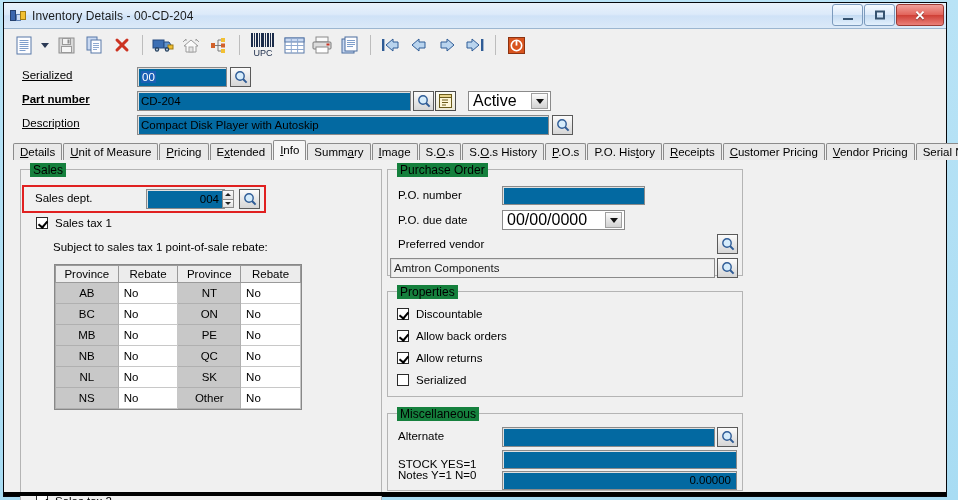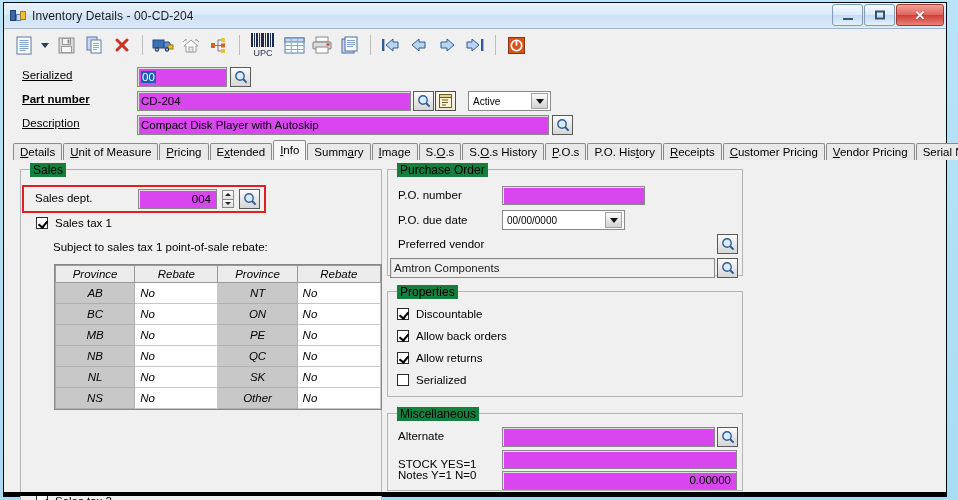--- a/index.html
+++ b/index.html
@@ -52,42 +52,42 @@
 
   
   .client{position:absolute;left:0;top:58px;right:0;bottom:0;background:#f0f0f0;}
 
   .field-row{position:absolute;display:flex;align-items:center;}
   .flabel{font-size:11.5px;color:#000;}
   .flabel u{text-decoration:underline;}
   .flabel.bold{font-weight:bold;}
 
   .tinput{
-    border:1px solid #8a8a8a;background:#d946ef;height:18px;box-sizing:border-box;
+    border:1px solid #8a8a8a;background:#0369a1;height:18px;box-sizing:border-box;
     font-family:"Liberation Sans",sans-serif;font-size:11.5px;
     padding:0 3px;line-height:16px;color:#000;
     box-shadow:inset 1px 1px 0 #dfdfdf;
   }
   .tinput .selbg{background:#1a5fb4;color:#fff;padding:0 1px;}
   .tinput.ro{background:#f0f0f0;color:#1a1a1a;}
   .tinput.ralign{text-align:right;padding-right:5px;}
 
   .lookup{
     width:21px;height:20px;border:1px solid #5a5a5a;box-sizing:border-box;
     background:linear-gradient(180deg,#fbfbfb 0%,#e6e6e6 55%,#d6d6d6 100%);
     display:flex;align-items:center;justify-content:center;flex:none;
   }
   .smbtn{
     width:21px;height:20px;border:1px solid #4a4a4a;box-sizing:border-box;
     background:linear-gradient(180deg,#fbfbf3 0%,#ece9d8 100%);
     display:flex;align-items:center;justify-content:center;flex:none;
   }
 
   .combo{border:1px solid #8a8a8a;background:#fff;height:20px;box-sizing:border-box;display:flex;align-items:center;}
-  .combo .val{flex:1;padding-left:4px;font-size:10px;}
+  .combo .val{flex:1;padding-left:4px;font-size:16px;}
   .combo .arrow{width:17px;height:16px;margin-right:2px;border:1px solid #a0a0a0;box-sizing:border-box;
     background:linear-gradient(180deg,#fcfcfc 0%,#e4e4e4 55%,#d2d2d2 100%);display:flex;align-items:center;justify-content:center;}
 
   
   .tabstrip{position:absolute;left:9px;top:79px;width:926px;height:20px;}
   .tabs{display:flex;align-items:flex-end;height:20px;}
   .tab{
     height:17px;line-height:16px;padding:0 6px;margin-right:1px;
     border:1px solid #8b8b8b;border-bottom:none;background:#e9e9e9;
     font-size:11.5px;white-space:nowrap;box-sizing:border-box;
@@ -412,21 +412,21 @@
             <div class="tab"><span><u>C</u>ustomer Pricing</span></div>
             <div class="tab"><span><u>V</u>endor Pricing</span></div>
             <div class="tab"><span>Serial Numbrs</span></div>
           </div>
       </div>
 
       <div class="group" style="left:16px;top:108px;width:362px;height:382px;">
         <span class="glabel">Sales</span>
 
         <div class="flabel" style="position:absolute;left:14px;top:22px;">Sales dept.</div>
-        <div class="tinput ralign" style="position:absolute;left:117px;top:19px;width:79px;height:20px;line-height:18px;">004</div>
+        <div class="tinput ralign" style="position:absolute;left:125px;top:19px;width:79px;height:20px;line-height:18px;">004</div>
         <div class="spin" style="position:absolute;left:202px;top:20px;">
           <div>
               <span class="ar-up"></span>
             </div>
           <div>
               <span class="ar-dn"></span>
             </div>
         </div>
         <div class="lookup" style="position:absolute;left:218px;top:19px;">
           <svg width="14" height="14" viewBox="0 0 14 14">
@@ -435,21 +435,21 @@
             </svg>
         </div>
 
         <div class="cbrow" style="position:absolute;left:15px;top:47px;">
           <span class="cb checked"></span>
           <span>Sales tax 1</span>
         </div>
 
         <div class="flabel" style="position:absolute;left:32px;top:71px;">Subject to sales tax 1 point-of-sale rebate:</div>
 
-        <div class="ptable" style="left:33px;top:94px;width:328px;font-style:italic;">
+        <div class="ptable" style="left:33px;top:94px;width:248px;">
           <table id="prov-table">
             <thead>
                 <tr id="prov-head">
                   <th class="col-w-prov">Province</th>
                   <th class="col-w-reb">Rebate</th>
                   <th class="col-w-prov">Province</th>
                   <th class="col-w-reb">Rebate</th>
                 </tr>
               </thead>
             <tbody id="prov-body">

